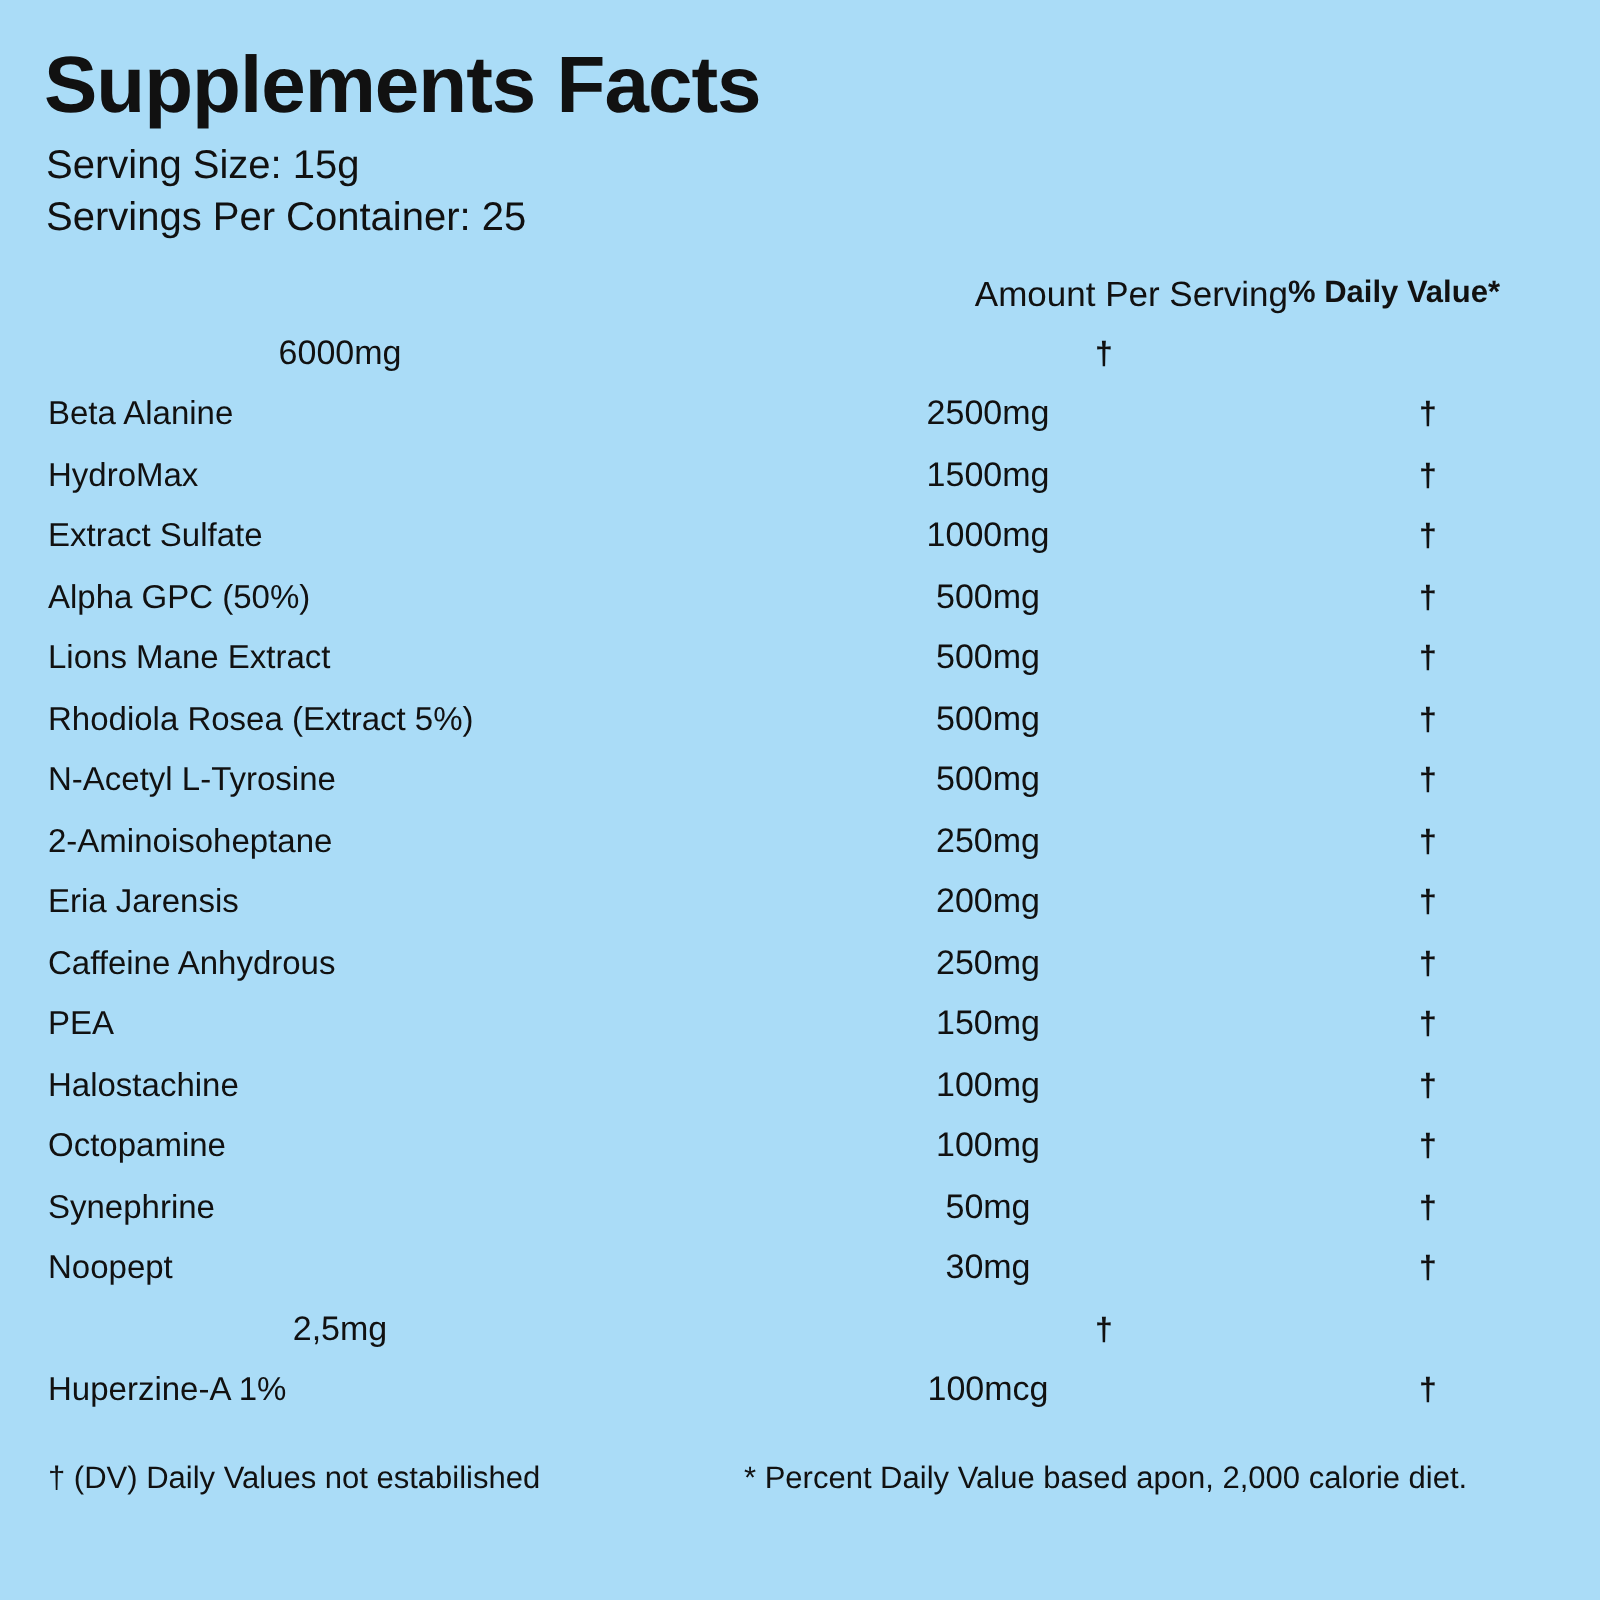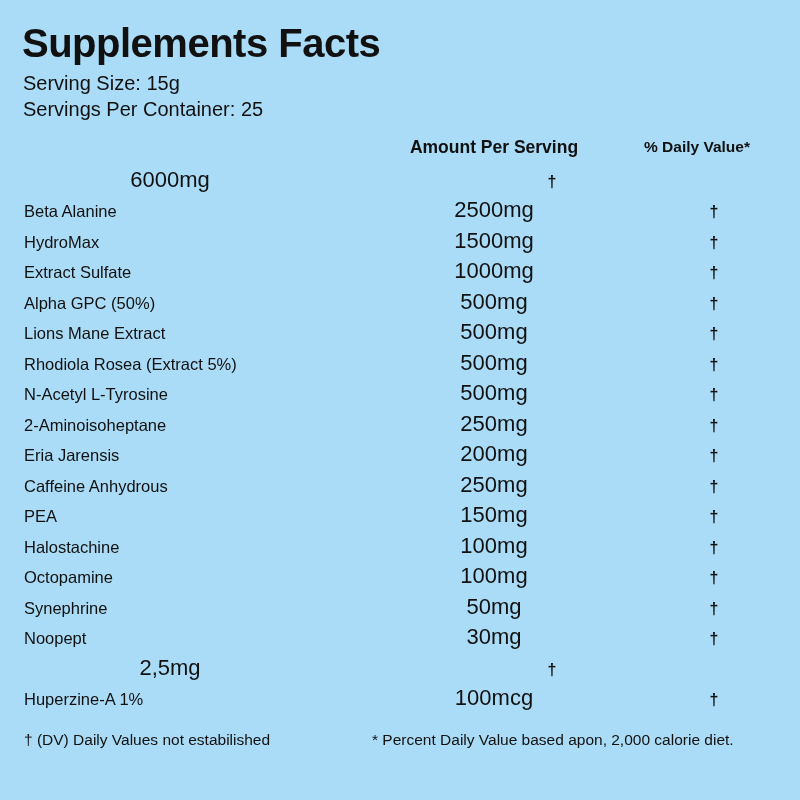--- a/index.html
+++ b/index.html
@@ -48,23 +48,23 @@
     display: flex;
     align-items: center;
     padding: 6px 0 7px 0;
   }
   .col-name {
     flex: 0 0 320px;
     padding-left: 4px;
   }
   .col-amount {
     flex: 0 0 300px;
-    text-align: center;
+    text-align: right;
     font-size: 17.5px;
-    font-weight: bold;
+    font-weight: normal;
   }
   .col-dv {
     flex: 1 1 auto;
     text-align: left;
     font-size: 15.5px;
     font-weight: bold;
   }
   .rows {
     display: flex;
     flex-direction: column;
@@ -77,21 +77,21 @@
   }
   .row .name {
     flex: 0 0 320px;
     font-size: 16.5px;
     padding-left: 4px;
     white-space: nowrap;
   }
   .row .amount {
     flex: 0 0 300px;
     text-align: center;
-    font-size: 22px;
+    font-size: 17px;
   }
   .row .dv {
     flex: 1 1 auto;
     text-align: center;
     font-size: 16px;
     font-weight: bold;
   }
   .footer {
     display: flex;
     align-items: flex-end;

